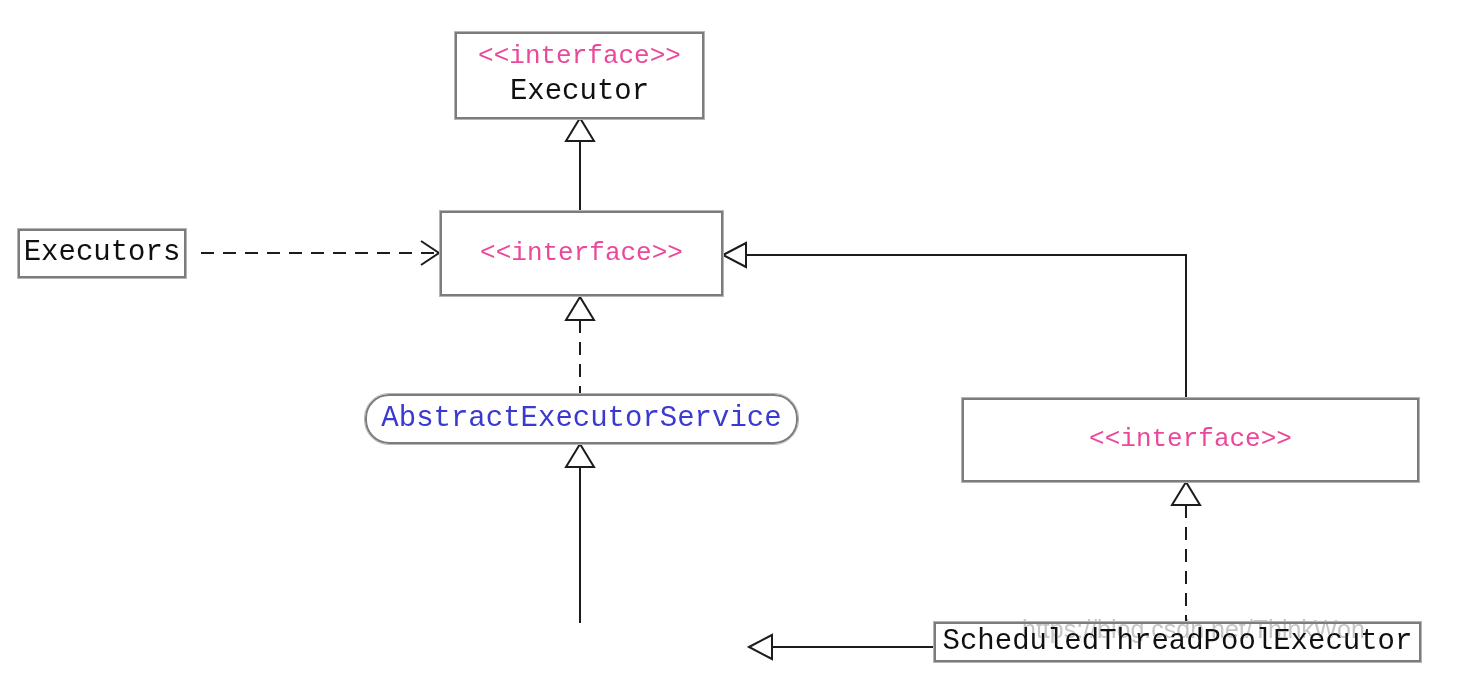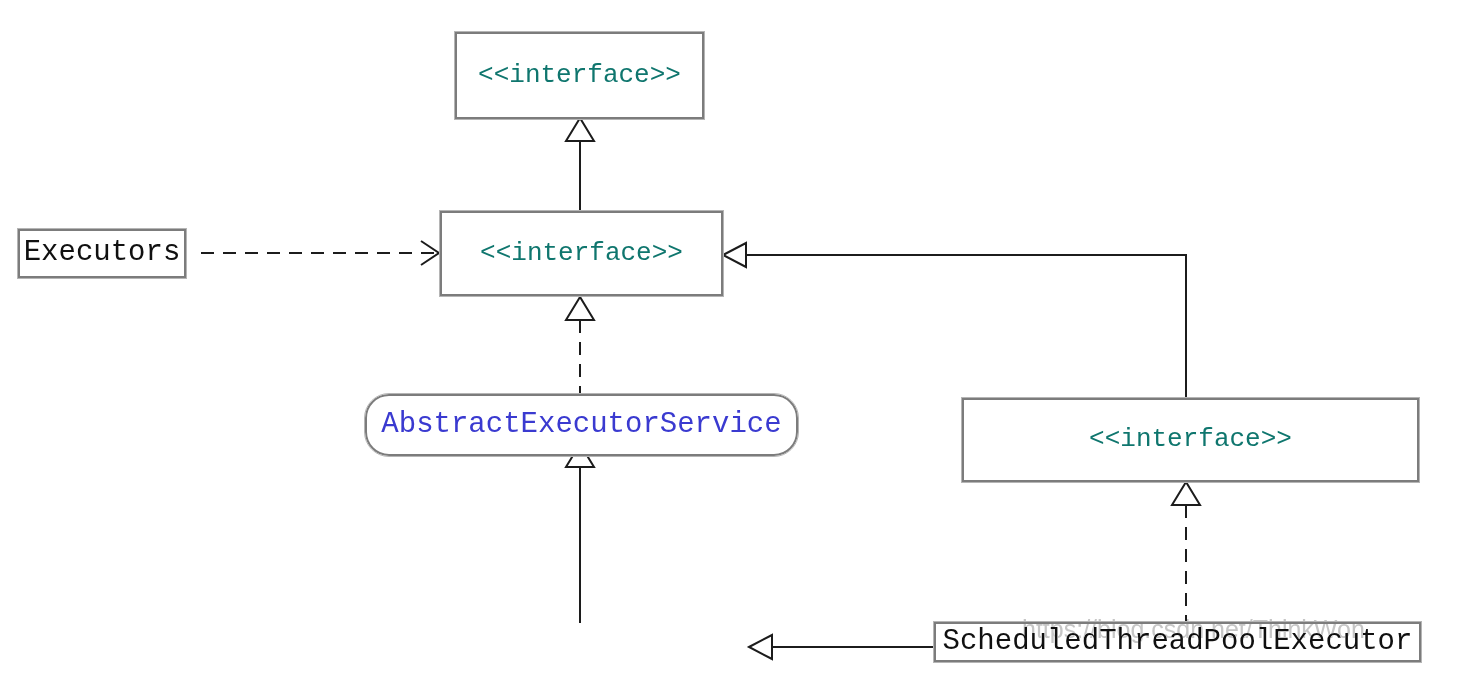--- a/index.html
+++ b/index.html
@@ -26,37 +26,37 @@
     display: flex;
     flex-direction: column;
     align-items: center;
     justify-content: center;
     z-index: 1;
     text-align: center;
   }
   .stereotype {
     font-size: 26px;
     line-height: 1.3;
-    color: #0f766e;
+    color: #ec4899;
     letter-spacing: 0px;
     white-space: nowrap;
     font-family: Liberation Mono, monospace;
   }
   .class-name {
     font-size: 29px;
     line-height: 1.25;
     color: #101010;
     white-space: nowrap;
   }
   .blue-name { color: #3a3ad0; }
 
   #node-executor                        { left: 455px; top: 32px;  width: 249px; height: 87px; }
   #node-executor-service                { left: 440px; top: 211px; width: 283px; height: 85px; }
   #node-executors                       { left: 18px;  top: 229px; width: 168px; height: 49px; }
-  #node-abstract-executor-service       { left: 365px; top: 394px; width: 433px; height: 62px; border-radius: 24px; }
+  #node-abstract-executor-service       { left: 365px; top: 394px; width: 433px; height: 50px; border-radius: 24px; }
   #node-scheduled-executor-service      { left: 962px; top: 398px; width: 457px; height: 84px; }
   #node-thread-pool-executor            { left: 408px; top: 623px; width: 342px; height: 47px; }
   #node-scheduled-thread-pool-executor  { left: 934px; top: 622px; width: 487px; height: 40px; }
 
   #watermark {
     position: absolute;
     left: 1022px;
     top: 615px;
     z-index: 2;
     font-family: Liberation Sans, sans-serif;
@@ -107,20 +107,21 @@
 
       <g>
         <line x1="772" y1="647" x2="934" y2="647"></line>
         <polygon points="749,647 772,635 772,659" fill="#ffffff"></polygon>
       </g>
     </g>
   </svg>
 
   <div class="uml-node" id="node-executor">
     <div class="stereotype">&lt;&lt;interface&gt;&gt;</div>
+    <div class="class-name">Executor</div>
   </div>
 
   <div class="uml-node" id="node-executor-service">
     <div class="stereotype">&lt;&lt;interface&gt;&gt;</div>
   </div>
 
   <div class="uml-node" id="node-executors">
     <div class="class-name">Executors</div>
   </div>
 

